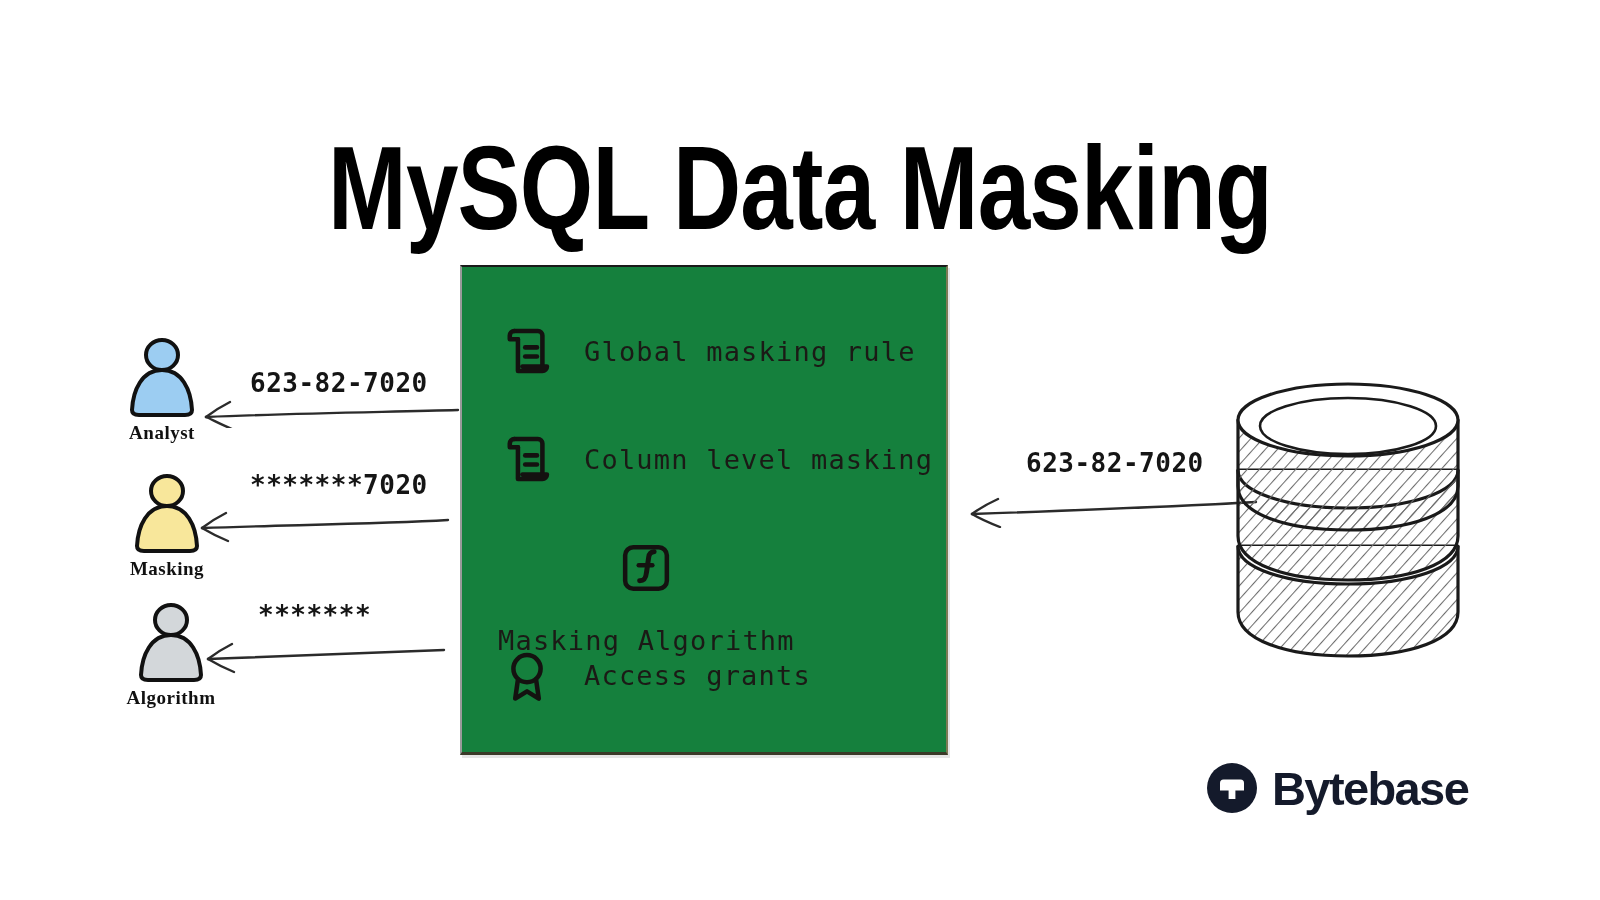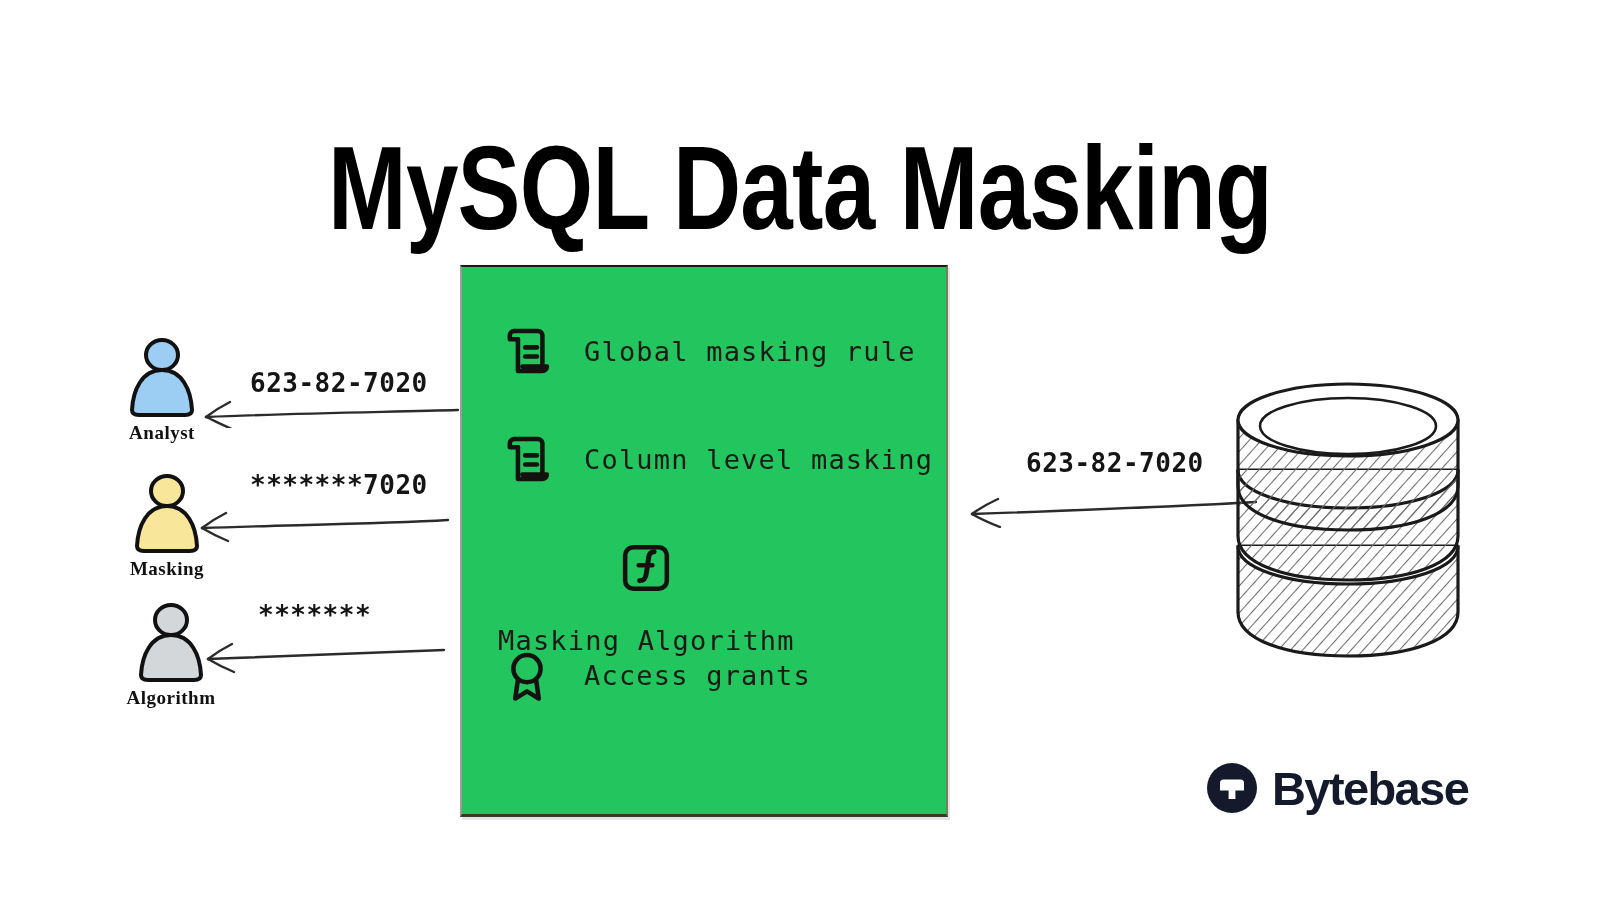--- a/index.html
+++ b/index.html
@@ -41,22 +41,22 @@
     transform-origin: 50% 50%;
     white-space: nowrap;
   }
 
   
   .card {
     position: absolute;
     left: 460px;
     top: 265px;
     width: 488px;
-    height: 552px;
-    background: #22c55e;
+    height: 490px;
+    background: #15803d;
     border-top: 2px solid #1a1a1a;
     border-left: 2px solid #9a9a9a;
     border-right: 2px solid #7d7a55;
     border-bottom: 3px solid #3a3a28;
     box-sizing: border-box;
     box-shadow: 2px 3px 0 rgba(0,0,0,0.10);
   }
   .card-list {
     position: absolute;
     left: 0; top: 0;

